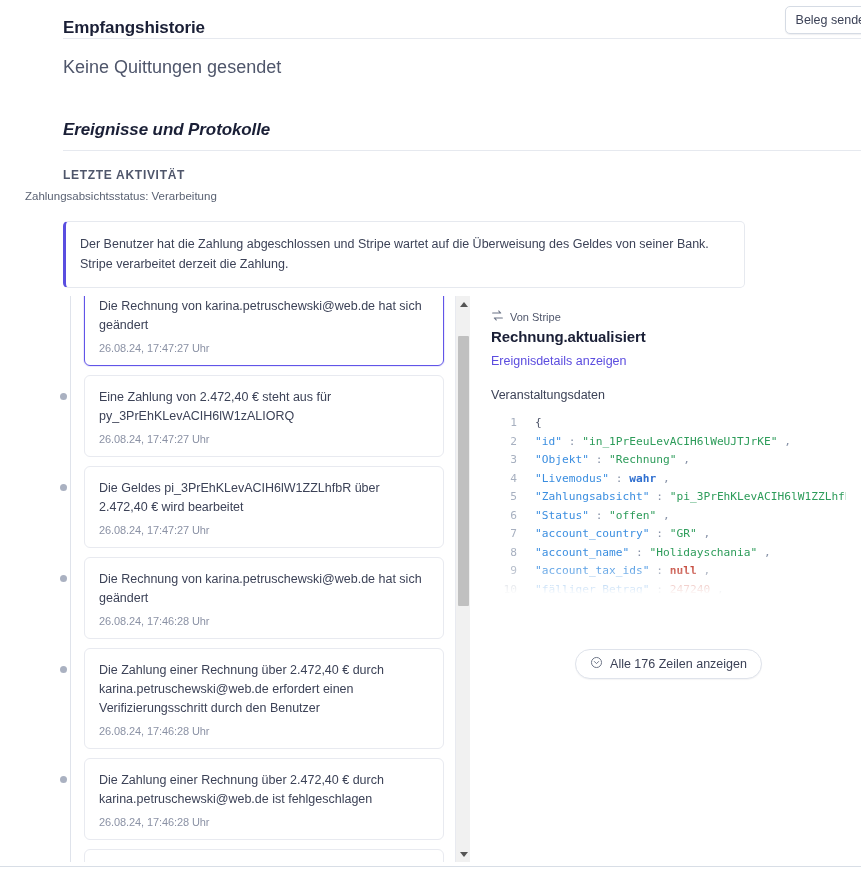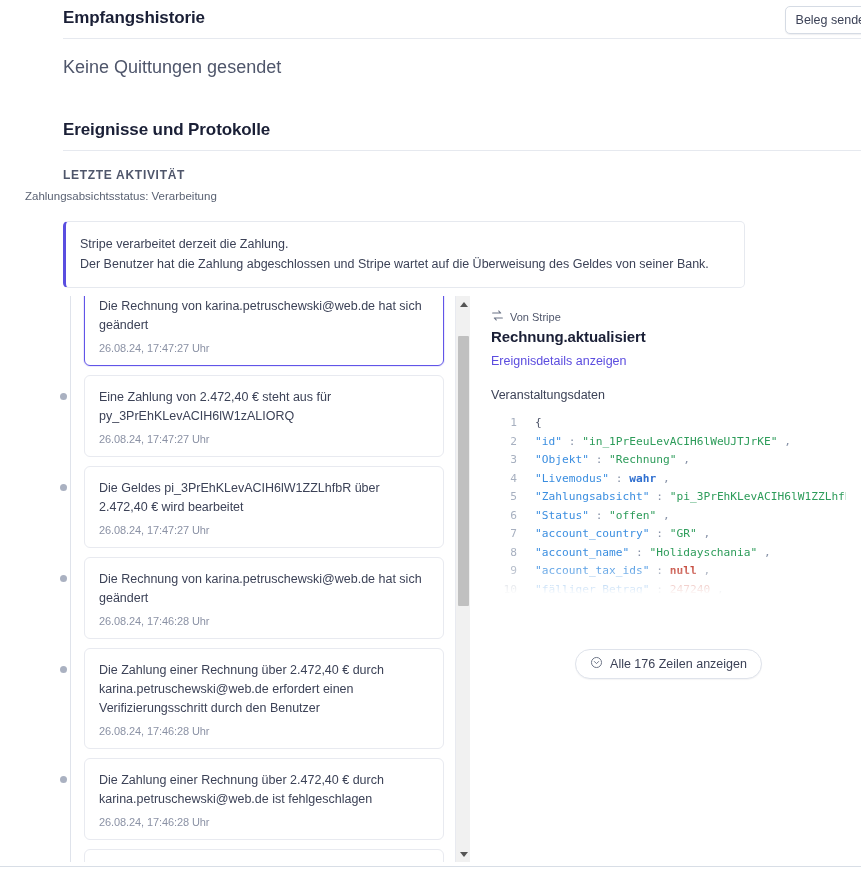--- a/index.html
+++ b/index.html
@@ -21,21 +21,21 @@
   }
   .hr-full {
     height: 1px;
     background: #e6e9ef;
     margin-left: 63px;
   }
 
   
   #receipt-history { position:absolute; left:0; top:0; width:861px; }
   #receipt-history .title-row {
-    display:flex; align-items:flex-start; justify-content:space-between;
+    display:flex; align-items:flex-end; justify-content:space-between;
     padding: 8px 0 0 63px;
     height: 38px;
   }
   .btn-outline {
     font-size: 12.5px;
     color: #3c4257;
     background: #fff;
     border: 1px solid #d5dbe4;
     border-radius: 5px;
     padding: 6px 10px;
@@ -46,21 +46,21 @@
     top: 6px;
   }
   .empty-note {
     font-size: 18px;
     color: #4f566b;
     padding: 18px 12px 0 63px;
   }
 
   
   #events-logs { position:absolute; left:0; top:112px; width:861px; }
-  #events-logs .title-row { padding: 8px 7px 10px 63px; }
+  #events-logs .title-row { padding: 8px 7px 10px 63px; font-style: italic; }
   .sub-label {
     font-size: 12px;
     font-weight: bold;
     letter-spacing: .7px;
     color: #4f566b;
     padding: 17px 0 0 63px;
   }
   .status-line {
     font-size: 11.5px;
     color: #5a6273;
@@ -281,22 +281,22 @@
 <div id="events-logs">
   <div class="title-row">
     <h2 class="section-title">Ereignisse und Protokolle</h2>
   </div>
   <div class="hr-full"></div>
   <div class="sub-label">LETZTE AKTIVITÄT</div>
   <div class="status-line">Zahlungsabsichtsstatus: Verarbeitung</div>
 </div>
 
 <div id="callout">
+  <p>Der Benutzer hat die Zahlung abgeschlossen und Stripe wartet auf die Überweisung des Geldes von seiner Bank.</p>
   <p>Stripe verarbeitet derzeit die Zahlung.</p>
-  <p>Der Benutzer hat die Zahlung abgeschlossen und Stripe wartet auf die Überweisung des Geldes von seiner Bank.</p>
 </div>
 
 <div id="panes">
 
   <div id="timeline-pane">
     <div class="rail"></div>
     <div class="tl-list" id="tl-list">
         <div class="tl-item">
           <div class="tl-card selected">
             <p class="tl-text">Die Rechnung von karina.petruschewski@web.de hat sich geändert</p>

